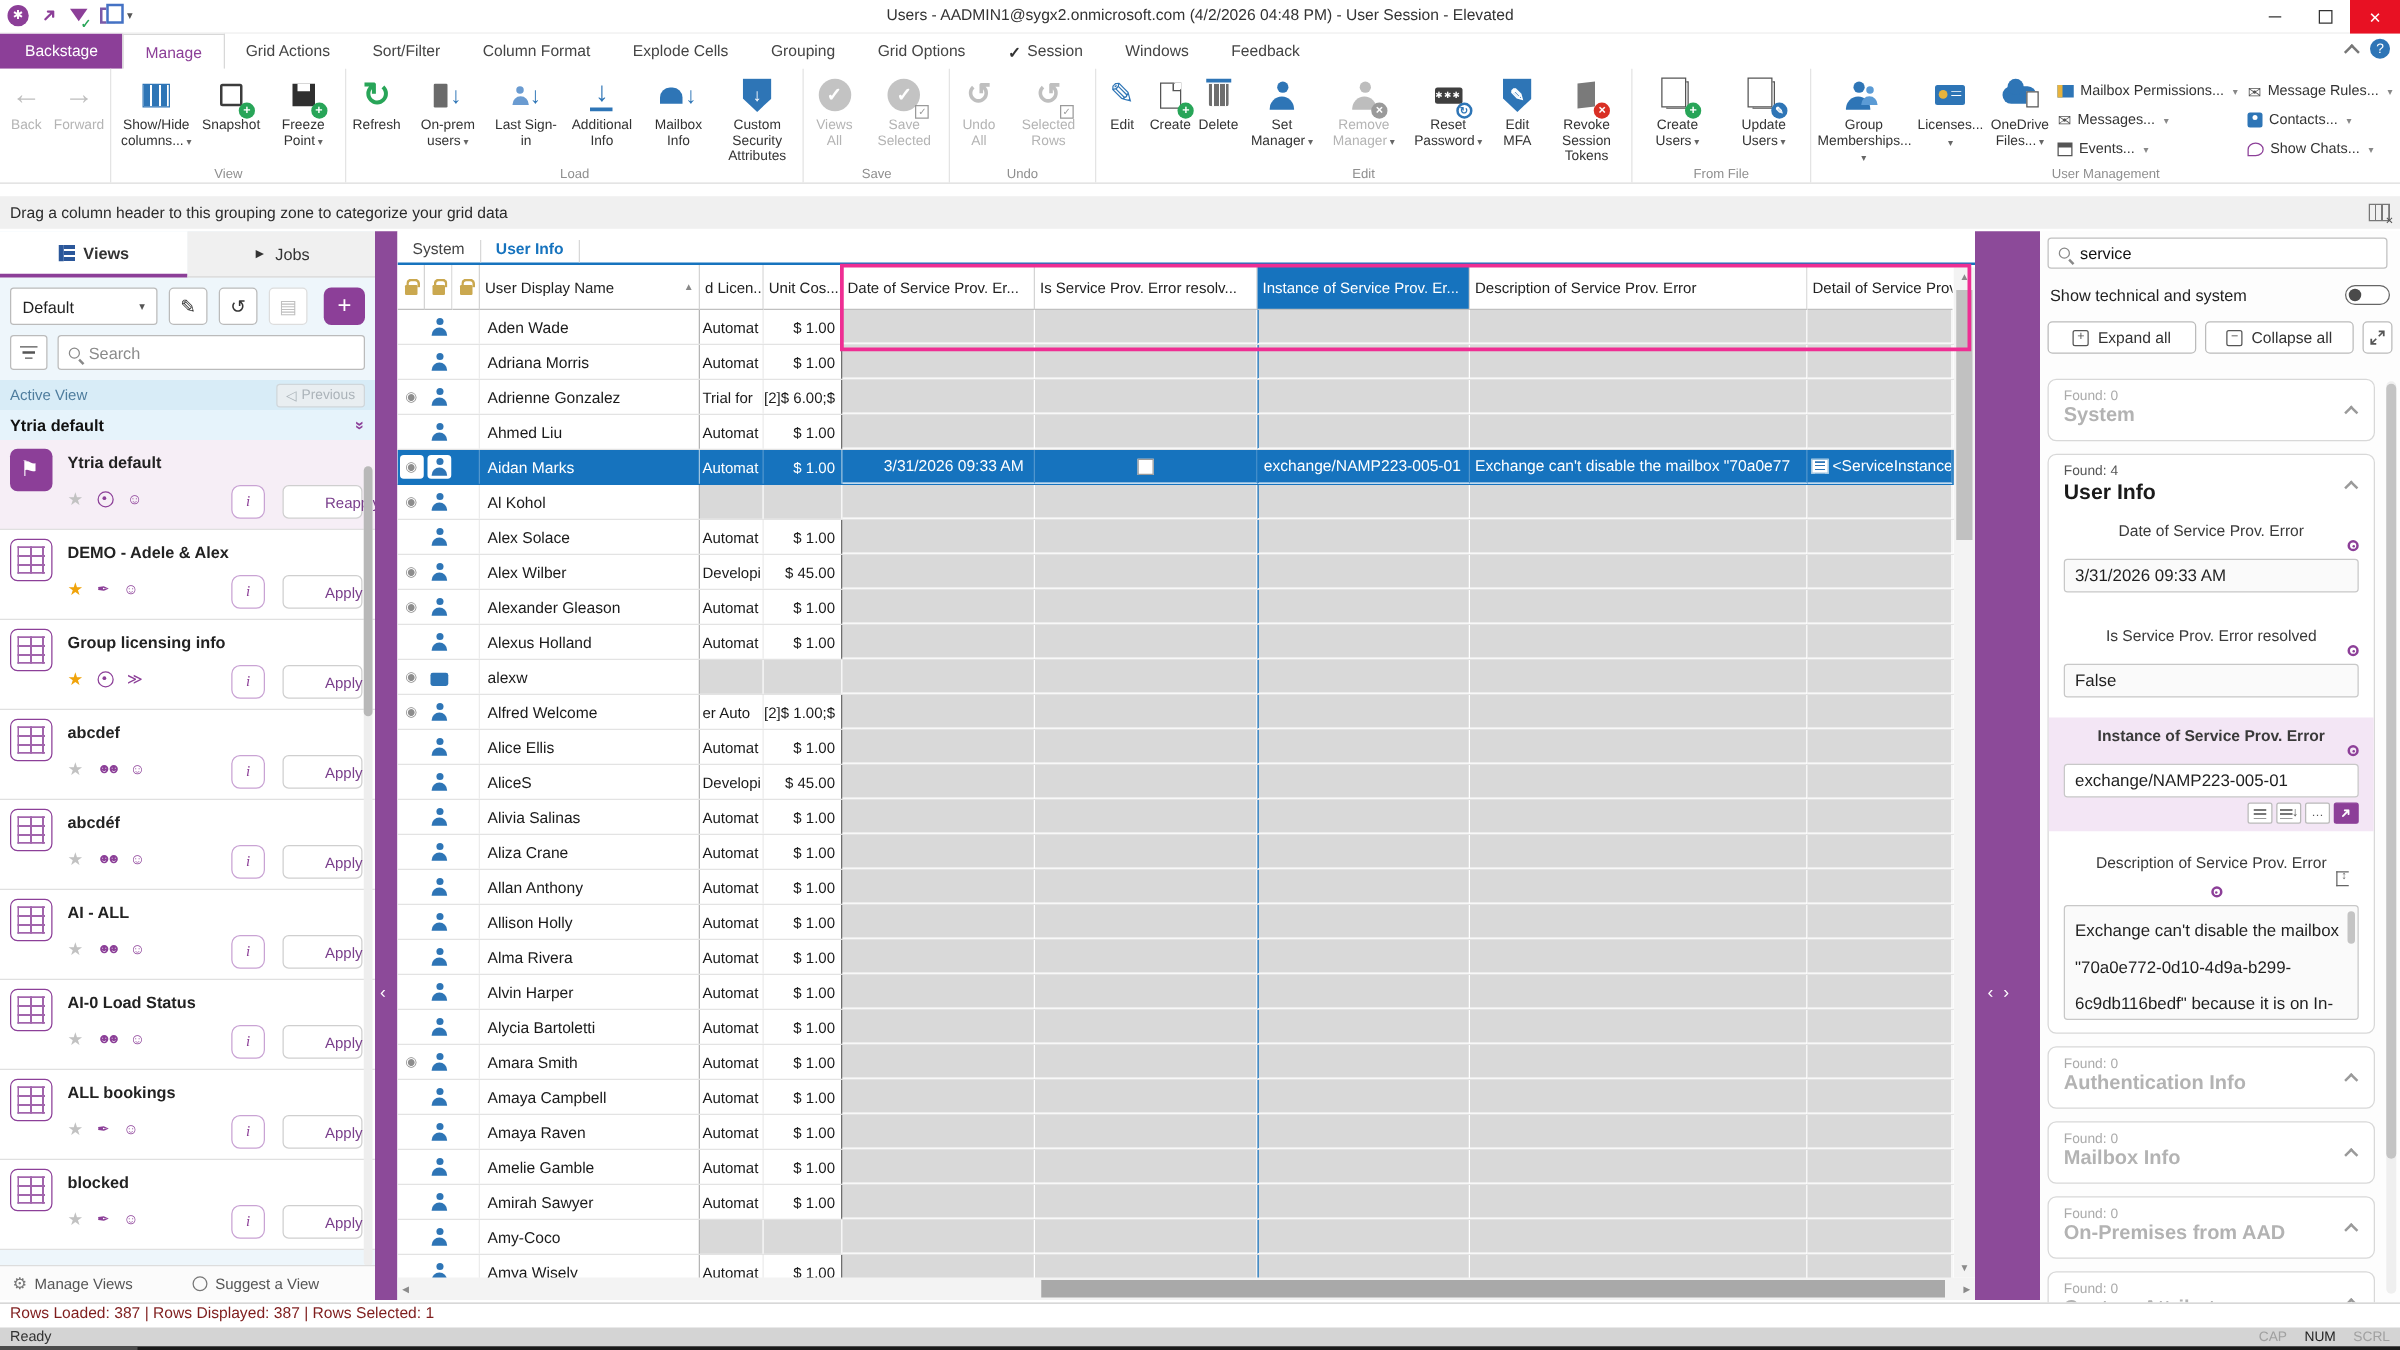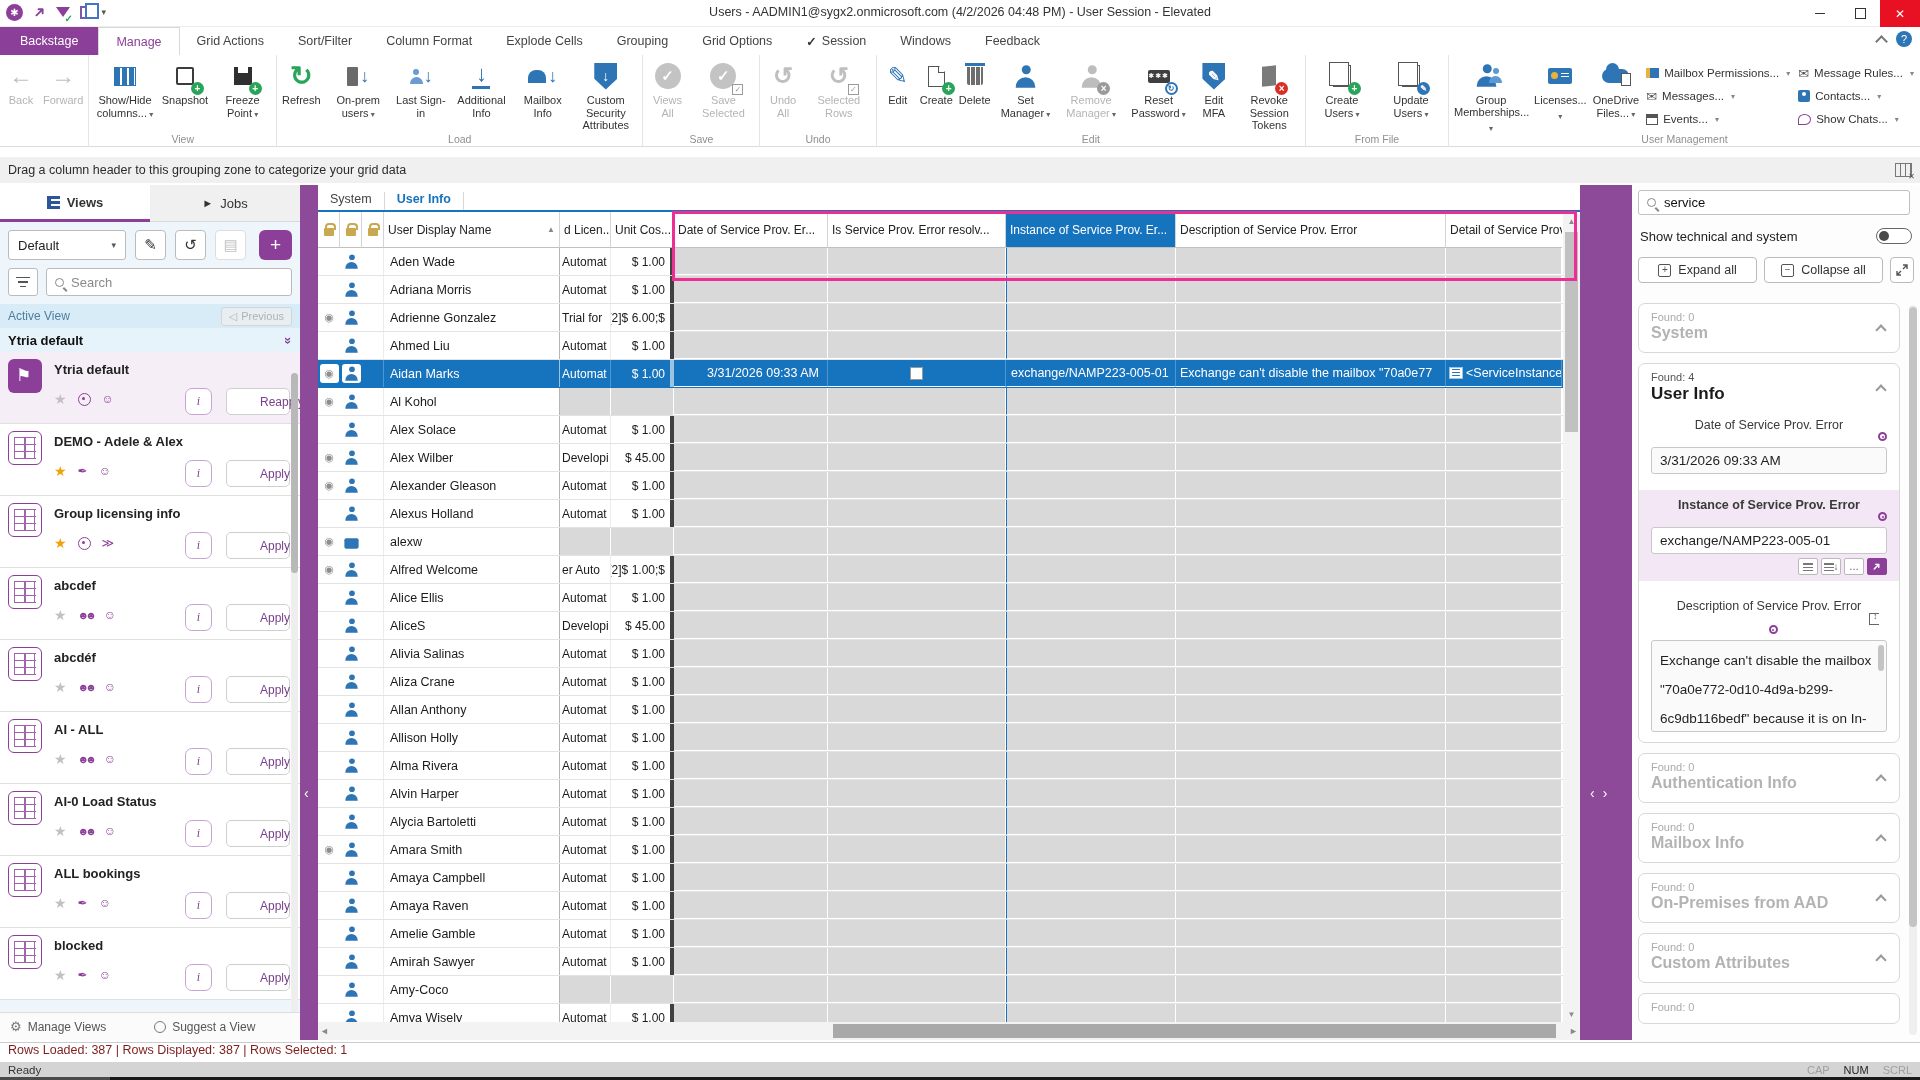--- a/index.html
+++ b/index.html
@@ -163,21 +163,21 @@
   .lock { width:10px; height:8px; background:#caa84f; border-radius:1px; position:relative; margin-top:5px; }
   .lock::before { content:''; position:absolute; top:-5px; left:1.5px; width:7px; height:5px; border:2px solid #caa84f; border-bottom:none; border-radius:4px 4px 0 0; }
   .sortasc { margin-left:auto; font-size:8px; color:#888; }
   .row { display:flex; height:28px; border-bottom:1px solid #e3e3e3; background:#fff; }
   .cell { overflow:hidden; white-space:nowrap; font-size:12.5px; color:#1a1a1a; display:flex; align-items:center; border-right:1px solid #ececec; }
   .c-target { width:22px; justify-content:center; border-right:none; }
   .c-person { width:22px; justify-content:center; border-right:none; }
   .c-lock3 { width:22px; }
   .c-name { width:176px; padding-left:6px; border-right:1px solid #b5b5b5; }
   .c-lic { width:51px; padding-left:2px; font-size:12px; }
-  .c-cost { width:63px; justify-content:flex-end; padding-right:5px; border-right:4px solid #404040; font-size:12px; }
+  .c-cost { width:63px; justify-content:flex-end; padding-right:5px; border-right:1px solid #404040; font-size:12px; }
   .c-date { width:154px; justify-content:flex-end; padding-right:8px; }
   .c-res { width:178px; justify-content:center; }
   .c-inst { width:170px; padding-left:4px; border-left:1px solid #1673be; border-right:1px solid #1673be; }
   .c-desc { width:270px; padding-left:4px; }
   .c-detail { width:116px; padding-left:3px; }
   .svc { background:#d9d9d9; border-right:1px solid #fff; border-bottom:1px solid #fff; }
   .cell.empty { background:#d9d9d9; border-right:1px solid #fff; }
   .row.sel { background:#1673be; border-bottom-color:#1673be; }
   .row.sel .cell { color:#fff; border-right-color:rgba(255,255,255,.25); }
   .row.sel .svc { background:transparent; }
@@ -1394,20 +1394,27 @@
       <div class="found">Found: 4</div>
       <div class="rtitle" style="font-size:17px">User Info</div>
       <span class="chevup"></span>
       <div class="fld">
         <div class="flabel">
             <span>Date of Service Prov. Error</span>
             <span class="eye"></span>
           </div>
         <input class="fval" value="3/31/2026 09:33 AM" style="">
       </div>
+      <div class="fld" style="margin-top:28px">
+        <div class="flabel">
+            <span>Is Service Prov. Error resolved</span>
+            <span class="eye"></span>
+          </div>
+        <input class="fval" value="False" style="">
+      </div>
       <div class="fld hl">
         <div class="flabel">
             <span>Instance of Service Prov. Error</span>
             <span class="eye"></span>
           </div>
         <input class="fval" value="exchange/NAMP223-005-01" style="">
         <div class="fldbtns">
           <span class="fbtn">
               <span class="bars"></span>
             </span>

